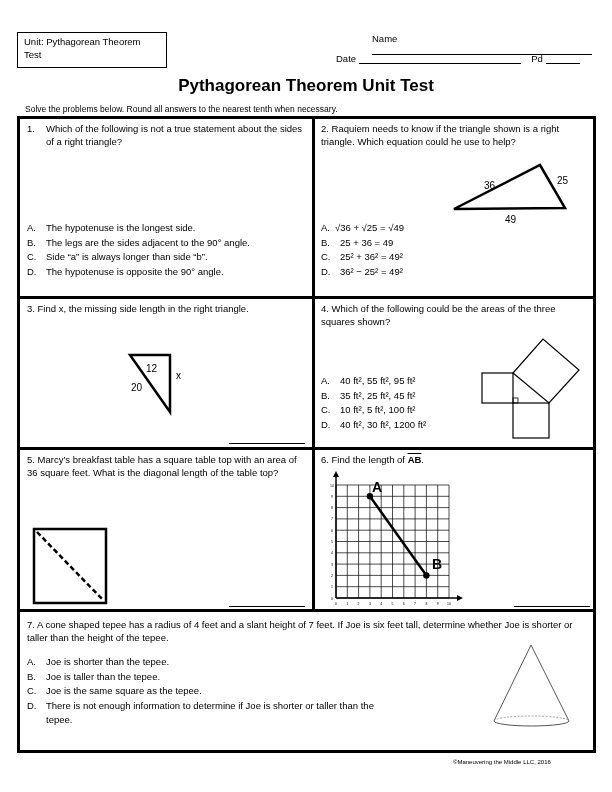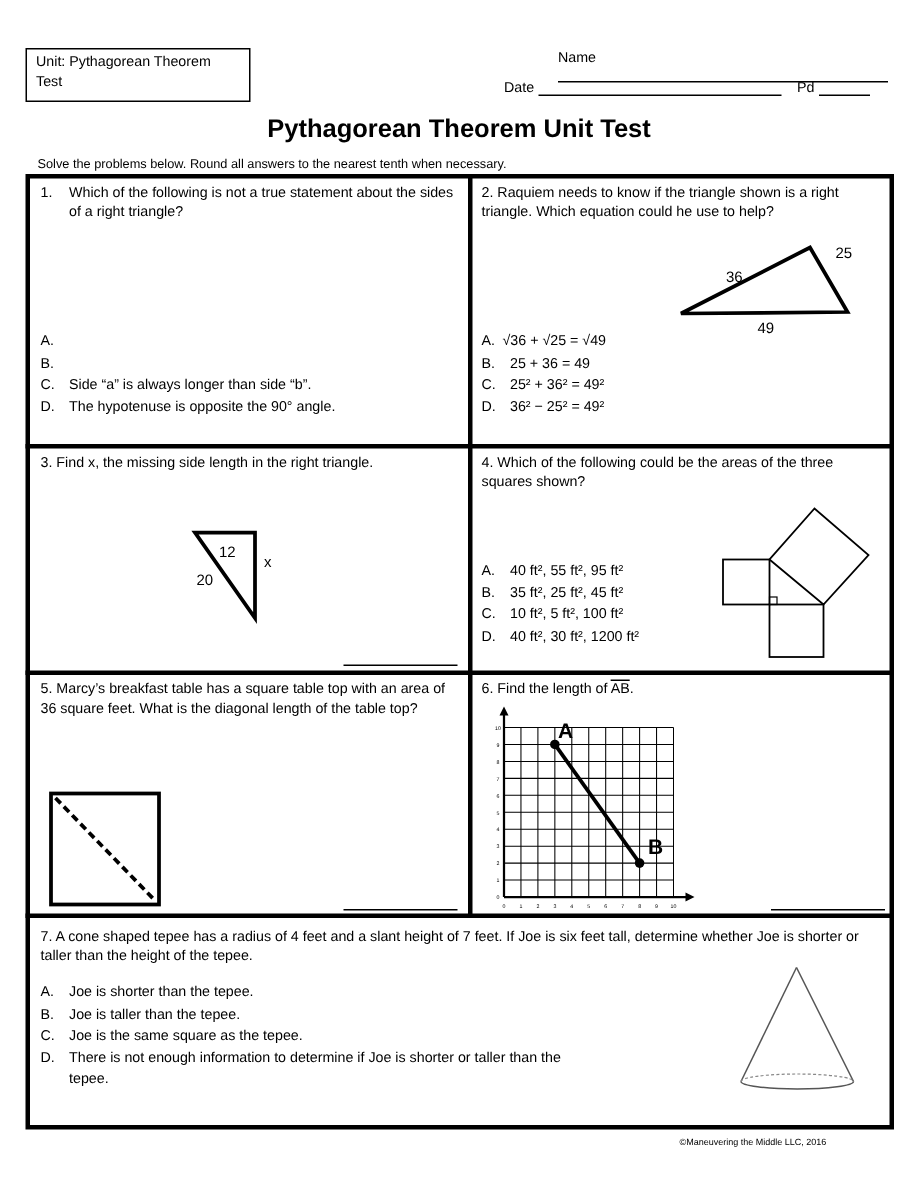--- a/index.html
+++ b/index.html
@@ -48,40 +48,42 @@
 <div class="abs hline" style="left:17px; top:447px; width:579px;"></div>
 <div class="abs hline" style="left:17px; top:609px; width:579px;"></div>
 
 <div class="abs qtext" style="left:27px; top:122px; width:280px; display:flex;">
   <span style="width:19px; flex:none;">1.</span>
   <span>Which of the following is not a true statement about the sides of a right triangle?</span>
 </div>
 <div class="abs choices" style="left:27px; top:221px; width:280px;">
   <div class="row">
       <span class="lt">A.</span>
-    </div>
-  <div class="row">
-      <span class="lt">B.</span>
+      <span>The hypotenuse is the longest side.</span>
+    </div>
+  <div class="row">
+      <span class="lt">B.</span>
+      <span>The legs are the sides adjacent to the 90° angle.</span>
     </div>
   <div class="row">
       <span class="lt">C.</span>
       <span>Side “a” is always longer than side “b”.</span>
     </div>
   <div class="row">
       <span class="lt">D.</span>
       <span>The hypotenuse is opposite the 90° angle.</span>
     </div>
 </div>
 
 <div class="abs qtext" style="left:321px; top:122px; width:268px; font-size:9.5px;">2. Raquiem needs to know if the triangle shown is a right triangle. Which equation could he use  to help?</div>
 <svg style="left:0; top:0;" width="612" height="792">
   <polygon points="454,209 540,165 565,208" fill="none" stroke="#000" stroke-width="2.5"></polygon>
 </svg>
 <div class="abs" style="left:484px; top:180px; font-size:10px;">36</div>
-<div class="abs" style="left:557px; top:164px; font-size:10px;">25</div>
+<div class="abs" style="left:557px; top:175px; font-size:10px;">25</div>
 <div class="abs" style="left:505px; top:214px; font-size:10px;">49</div>
 <div class="abs choices" style="left:321px; top:221px; width:160px;">
   <div class="row">
       <span class="lt" style="width:14px;">A.</span>
       <span>√36 + √25 = √49</span>
     </div>
   <div class="row">
       <span class="lt">B.</span>
       <span>25 + 36 = 49</span>
     </div>
@@ -131,21 +133,21 @@
 </svg>
 
 <div class="abs qtext" style="left:27px; top:453px; width:282px;">5.  Marcy’s breakfast table has a square table top with an area of 36  square feet.  What is the diagonal length of the table top?</div>
 <svg style="left:0; top:0;" width="612" height="792">
   <rect x="34" y="529" width="72" height="74" fill="none" stroke="#000" stroke-width="2.5"></rect>
   <line x1="37" y1="532" x2="103" y2="600" stroke="#000" stroke-width="2.5" stroke-dasharray="5,3"></line>
 </svg>
 <div class="abs ansline" style="left:229px; top:606px;"></div>
 
 <div class="abs qtext" style="left:321px; top:453px;">
-  <span>6. Find the length of </span><span style="text-decoration:overline;">AB</span><span>.</span>
+  <span>6. Find the length of </span><span style="text-decoration:overline;font-weight:bold;">AB</span><span>.</span>
 </div>
 <svg id="q6-graph" style="left:0; top:0;" width="612" height="792">
     <line x1="336" y1="598" x2="336" y2="485" stroke="#000" stroke-width="0.7"></line>
     <line x1="336" y1="598" x2="449" y2="598" stroke="#000" stroke-width="0.7"></line>
     <text x="336" y="605" font-size="3.5" text-anchor="middle" font-family="Liberation Sans, sans-serif">0</text>
     <text x="332" y="599.5" font-size="3.5" text-anchor="middle" font-family="Liberation Sans, sans-serif">0</text>
     <line x1="347.3" y1="598" x2="347.3" y2="485" stroke="#000" stroke-width="0.7"></line>
     <line x1="336" y1="586.7" x2="449" y2="586.7" stroke="#000" stroke-width="0.7"></line>
     <text x="347.3" y="605" font-size="3.5" text-anchor="middle" font-family="Liberation Sans, sans-serif">1</text>
     <text x="332" y="588.2" font-size="3.5" text-anchor="middle" font-family="Liberation Sans, sans-serif">1</text>

